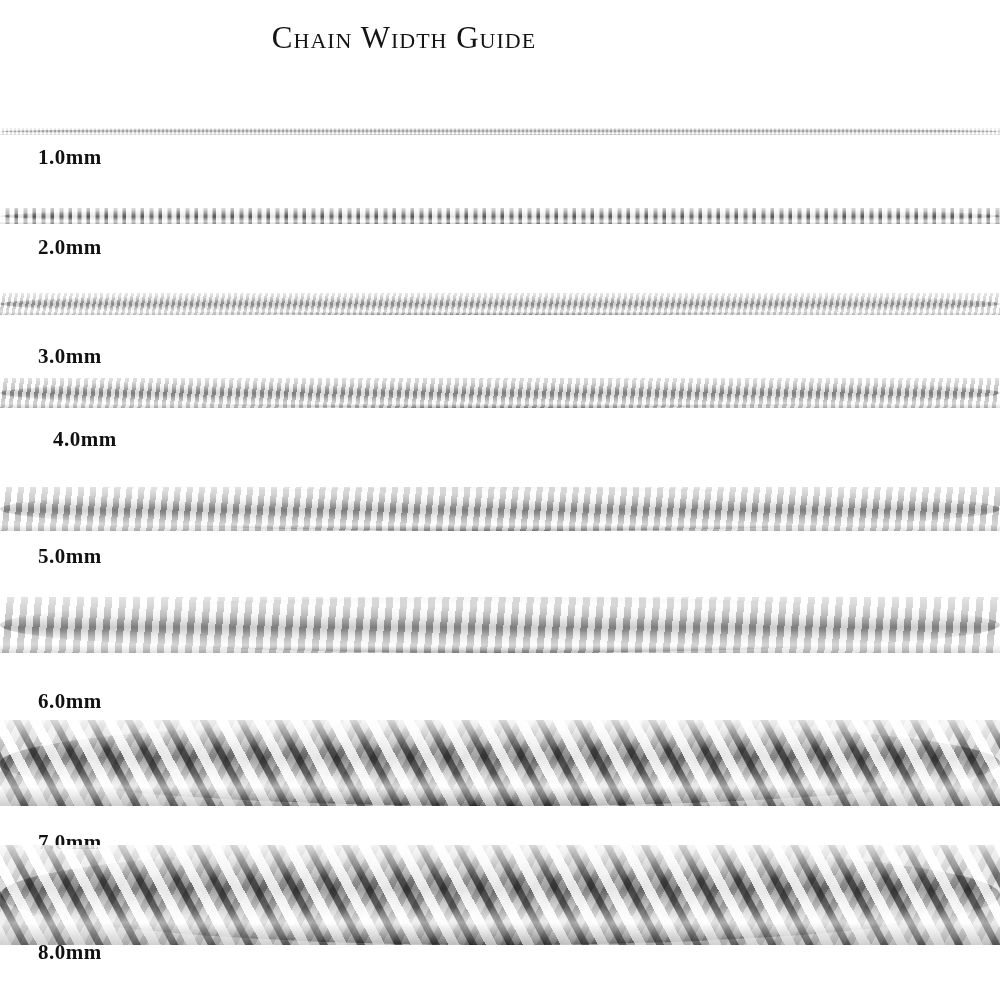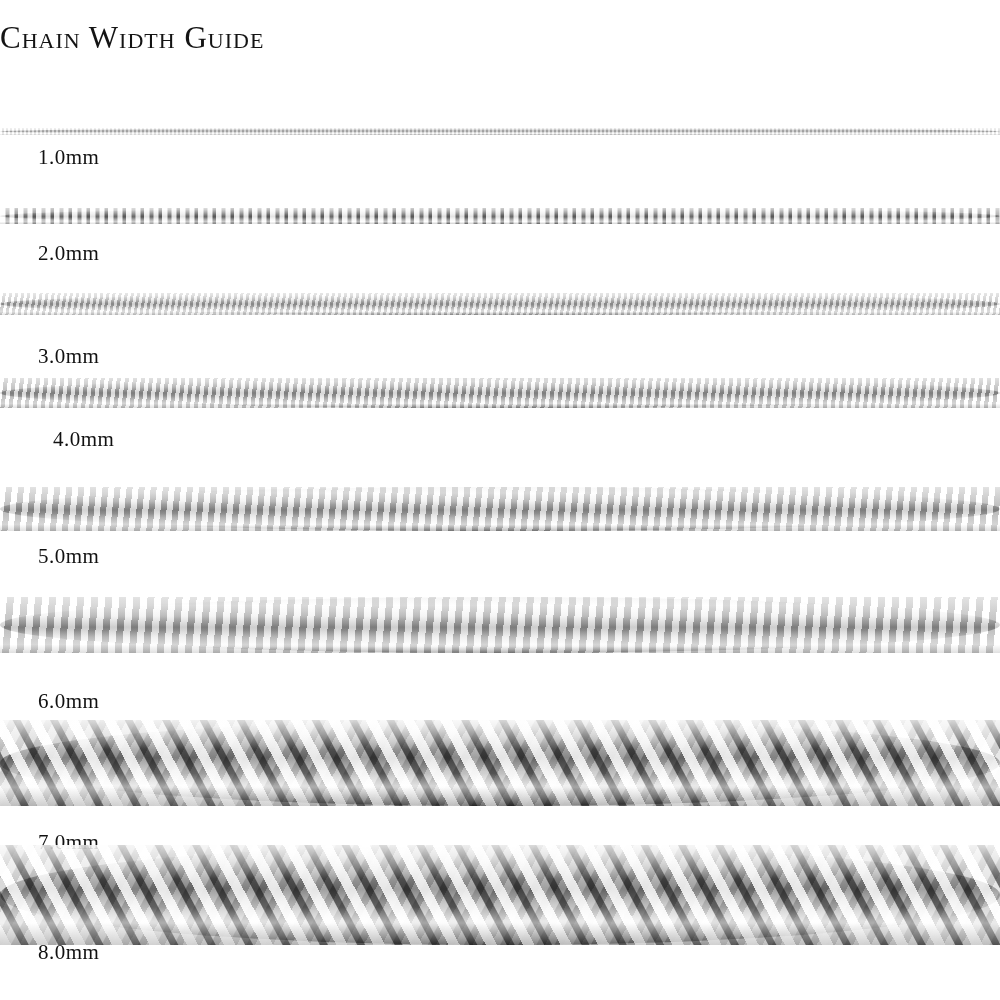--- a/index.html
+++ b/index.html
@@ -14,21 +14,21 @@
     overflow: hidden;
     font-family: "Liberation Serif", serif;
     color: #1a1a1a;
   }
 
   #page-title {
     position: absolute;
     top: 20px;
     left: 0;
     width: 808px;
-    text-align: left;
+    text-align: center;
     font-family: "Liberation Serif", serif;
     font-size: 31px;
     letter-spacing: 1px;
     font-variant: small-caps;
     color: #141414;
     font-weight: 400;
   }
 
   .chain-row {
     position: absolute;
@@ -45,20 +45,21 @@
   }
 
   .chain-label {
     position: absolute;
     left: 38px;
     font-family: "Liberation Serif", serif;
     font-size: 21px;
     color: #111111;
     letter-spacing: 0.5px;
     white-space: nowrap;
+    font-weight: bold;
   }
 
   
 
   
   .band {
     position: absolute;
     left: 0;
     width: 1000px;
     border-radius: 50% / 50%;
@@ -219,21 +220,21 @@
   </div>
   <div class="chain-label" style="top:145px;">1.0mm</div>
 </div>
 
 <div class="chain-row">
   <div class="chain c2" style="top:208px;height:16px;">
     <div class="band"></div>
     <div class="texture"></div>
     <div class="gloss-lite" style="height:16px;"></div>
   </div>
-  <div class="chain-label" style="top:241px;">2.0mm</div>
+  <div class="chain-label" style="top:235px;">2.0mm</div>
 </div>
 
 <div class="chain-row">
   <div class="chain c3" style="top:293px;height:22px;">
     <div class="band"></div>
     <div class="texture"></div>
     <div class="gloss-lite" style="height:22px;"></div>
   </div>
   <div class="chain-label" style="top:344px;">3.0mm</div>
 </div>

